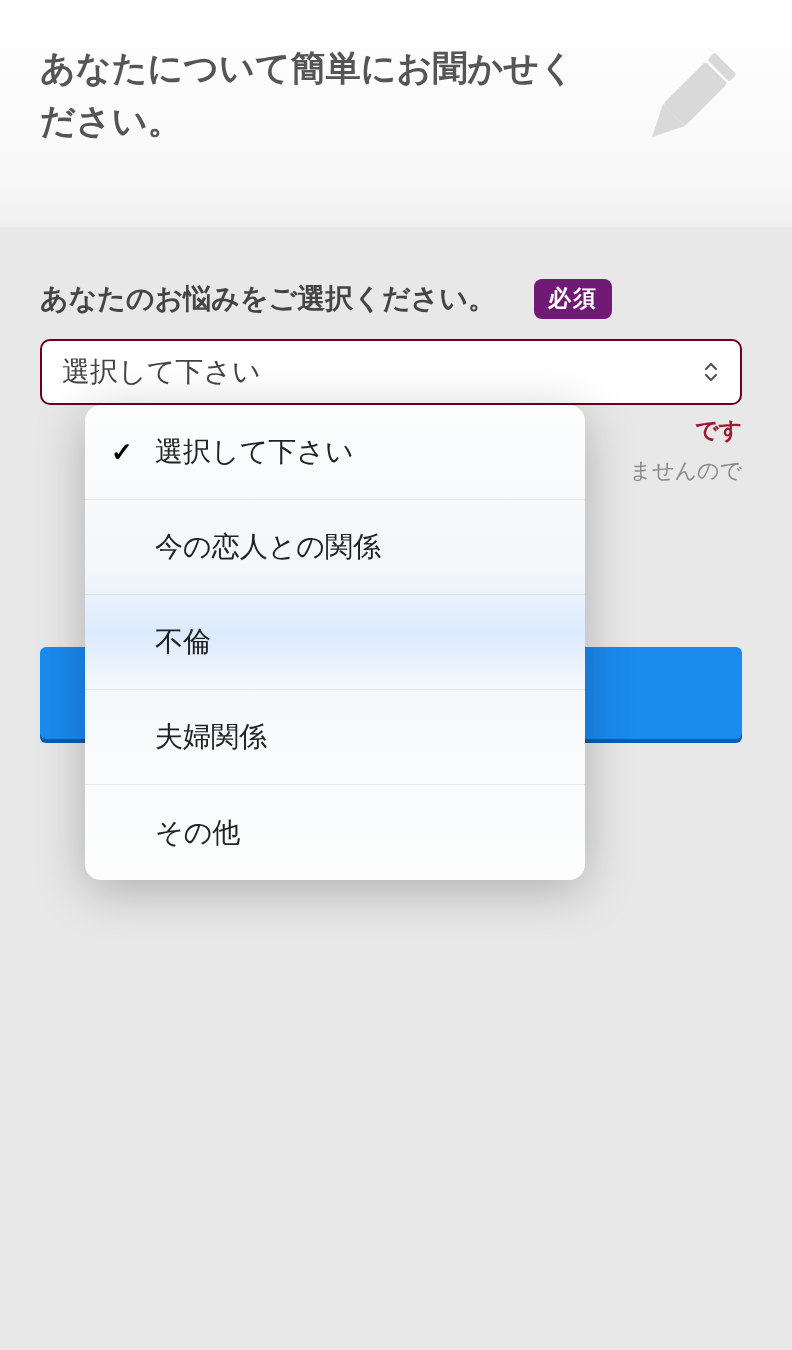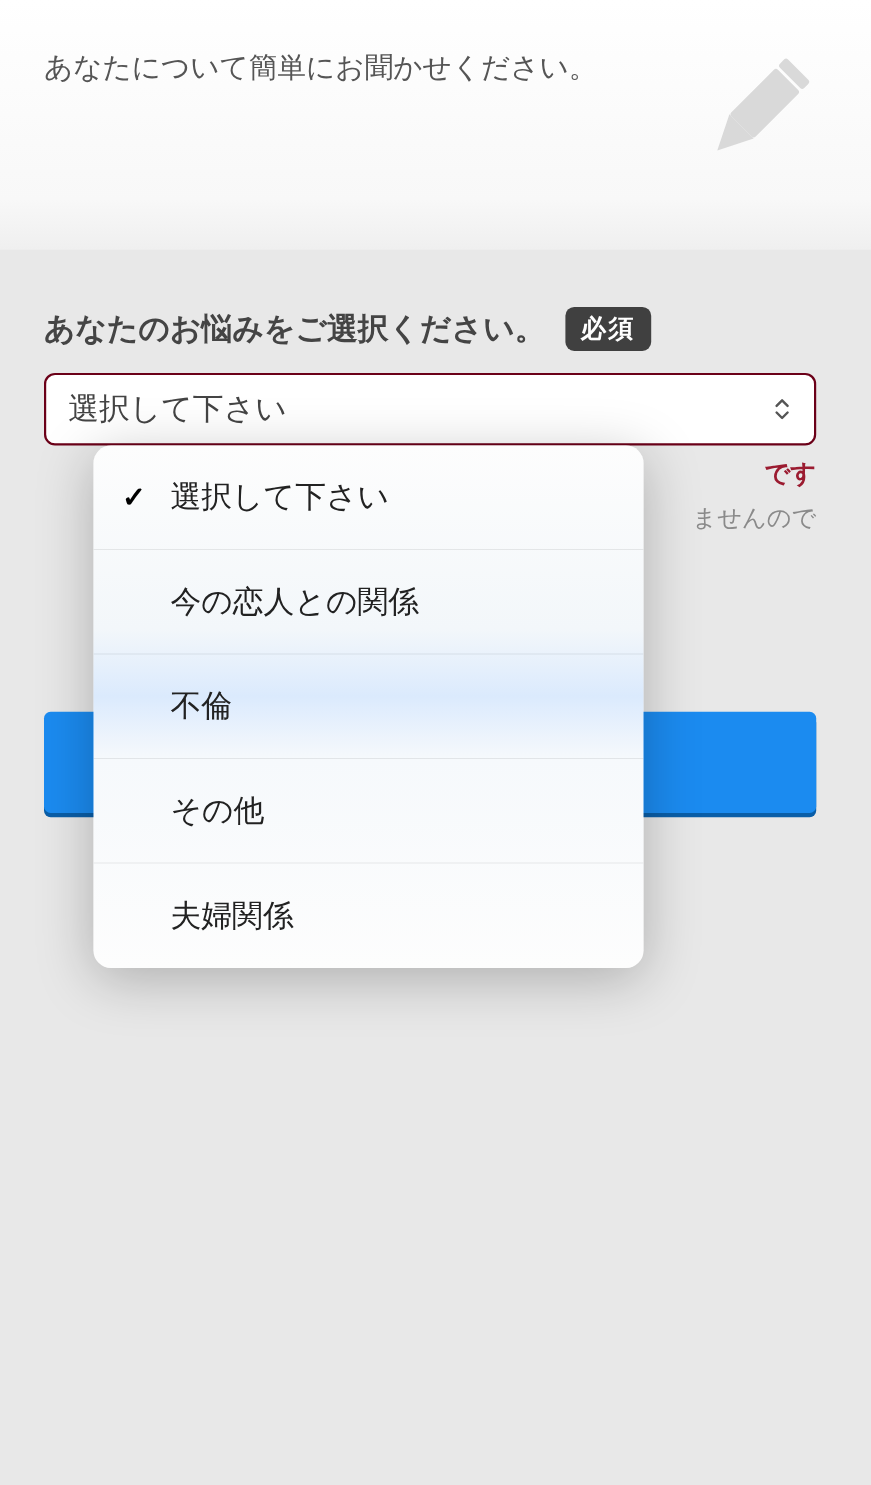--- a/index.html
+++ b/index.html
@@ -12,24 +12,24 @@
       position: relative;
     }
     .header {
       background: linear-gradient(to bottom, #ffffff 0%, #f8f8f8 80%, #efefef 100%);
       padding: 42px 40px 60px 40px;
       display: flex;
       align-items: flex-start;
       justify-content: space-between;
     }
     .header-title {
-      font-size: 26px;
+      font-size: 35px;
       line-height: 1.5;
       color: #555;
-      font-weight: 400;
+      font-weight: 700;
       flex: 1;
     }
     .pencil-icon {
       width: 130px;
       height: 130px;
       margin-left: 20px;
       margin-top: -5px;
       flex-shrink: 0;
     }
     .content {
@@ -41,27 +41,28 @@
       align-items: center;
       gap: 18px;
       margin-bottom: 20px;
     }
     .question-label {
       font-size: 28px;
       font-weight: 700;
       color: #444;
     }
     .required-badge {
-      background: #404040;
+      background: #701a75;
       color: #fff;
       font-size: 23px;
       font-weight: 700;
       padding: 4px 14px 5px;
       border-radius: 8px;
       letter-spacing: 2px;
+      margin-left: 20px;
     }
     .select-box {
       width: 100%;
       border: 2px solid #6b0018;
       border-radius: 10px;
       background: #fff;
       height: 66px;
       display: flex;
       align-items: center;
       justify-content: space-between;
@@ -177,19 +178,19 @@
   <div class="dropdown-item">
     <span class="check-col"></span>
     <span class="dropdown-label">今の恋人との関係</span>
   </div>
   <div class="dropdown-item">
     <span class="check-col"></span>
     <span class="dropdown-label">不倫</span>
   </div>
   <div class="dropdown-item">
     <span class="check-col"></span>
-    <span class="dropdown-label">その他</span>
+    <span class="dropdown-label">夫婦関係</span>
   </div>
   <div class="dropdown-item">
     <span class="check-col"></span>
-    <span class="dropdown-label">夫婦関係</span>
+    <span class="dropdown-label">その他</span>
   </div>
 </div>
 
 </body></html>

